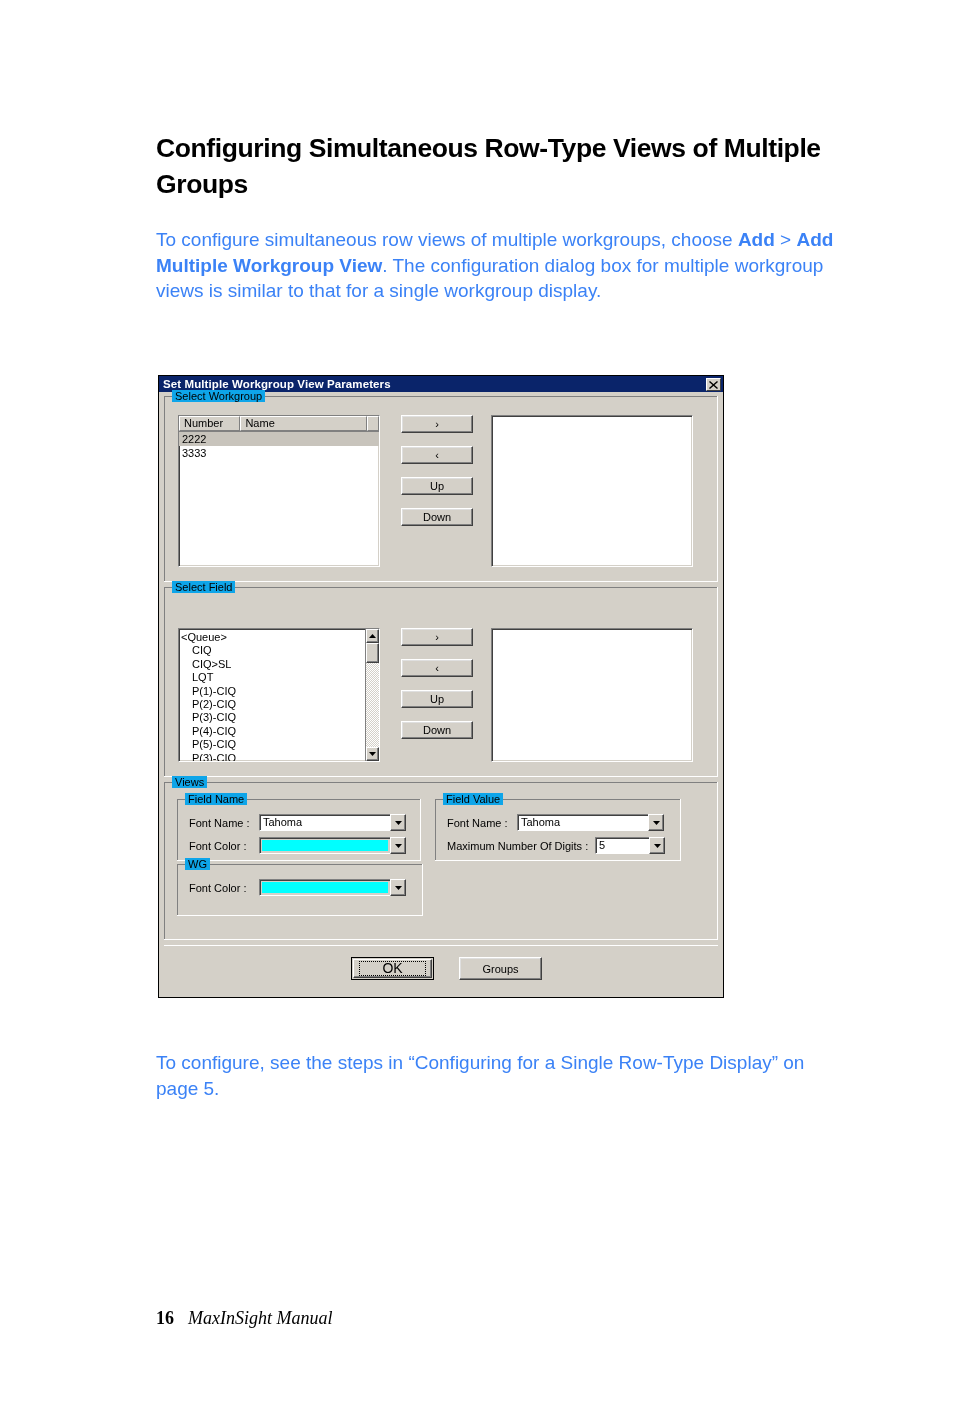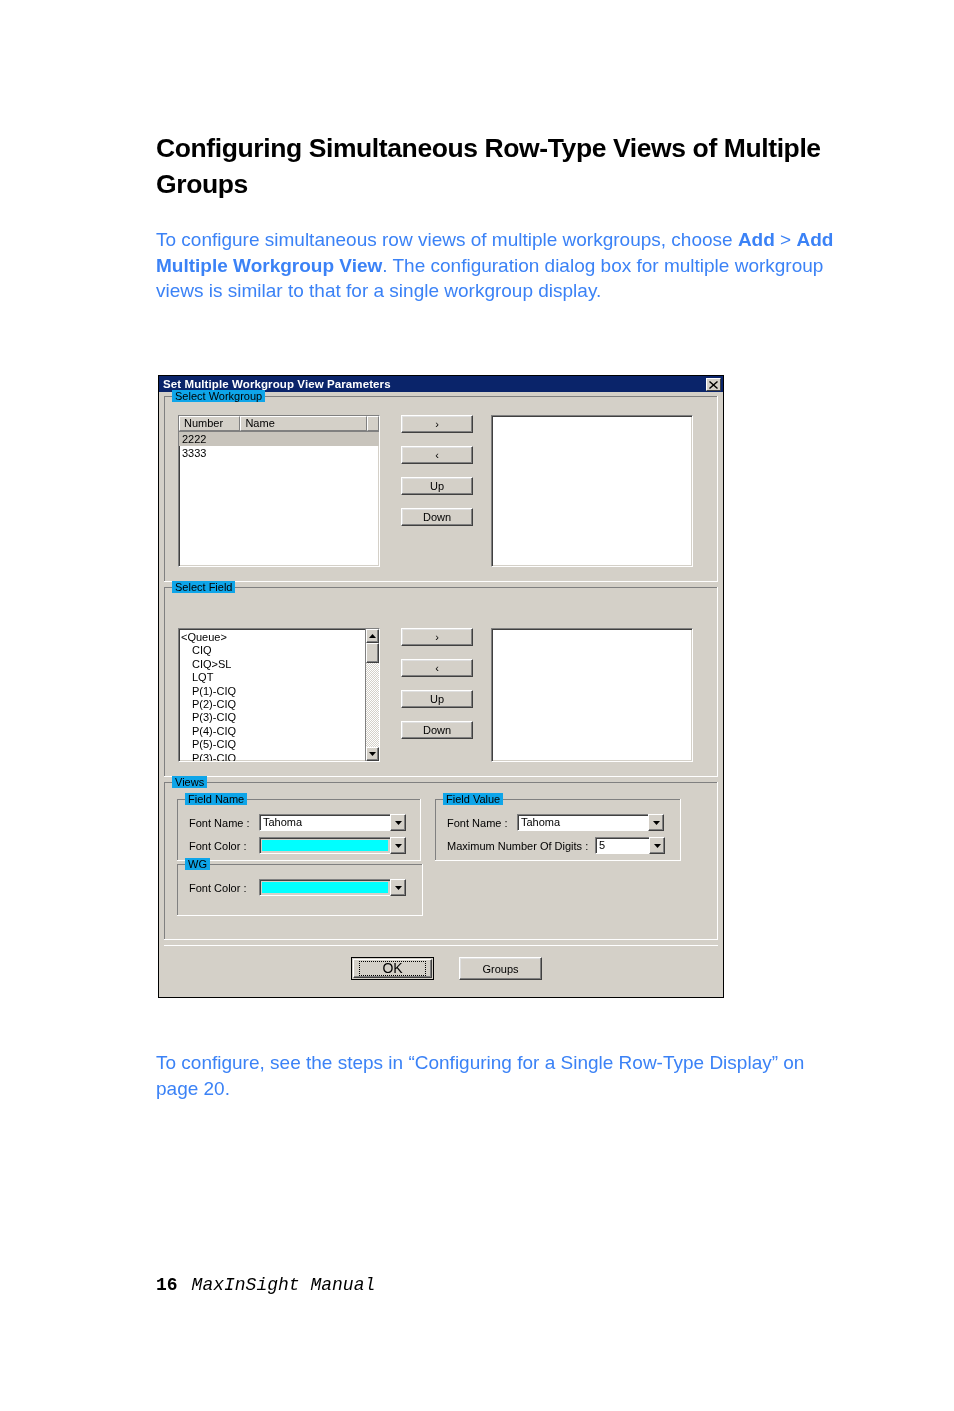--- a/index.html
+++ b/index.html
@@ -385,22 +385,22 @@
     left: 295px;
     top: 11px;
     width: 83px;
     height: 23px;
   }
 
   
   .footer {
     position: absolute;
     left: 156px;
-    top: 1275px;
-    font-family: Liberation Mono, monospace;
+    top: 1308px;
+    font-family: Liberation Serif, serif;
     font-size: 18px;
     white-space: nowrap;
   }
   .footer .pgnum { font-weight: bold; }
   .footer .manual { font-style: italic; margin-left: 14px; }
 </style>
 </head>
 <body>
 
 <div class="page-body">
@@ -590,18 +590,18 @@
       </div>
       <div class="btn cancelbtn">
         <span>Groups</span>
       </div>
     </div>
 
   </div>
 </div>
 
 <div class="page-body" style="top:1050px;">
-  <p class="body-para">To configure, see the steps in “Configuring for a Single Row-Type Display” on page 20.</p>
+  <p class="body-para">To configure, see the steps in “Configuring for a Single Row-Type Display” on page 5.</p>
 </div>
 
 <div class="footer">
   <span class="pgnum">16</span><span class="manual">MaxInSight Manual</span>
 </div>
 
 </body></html>

